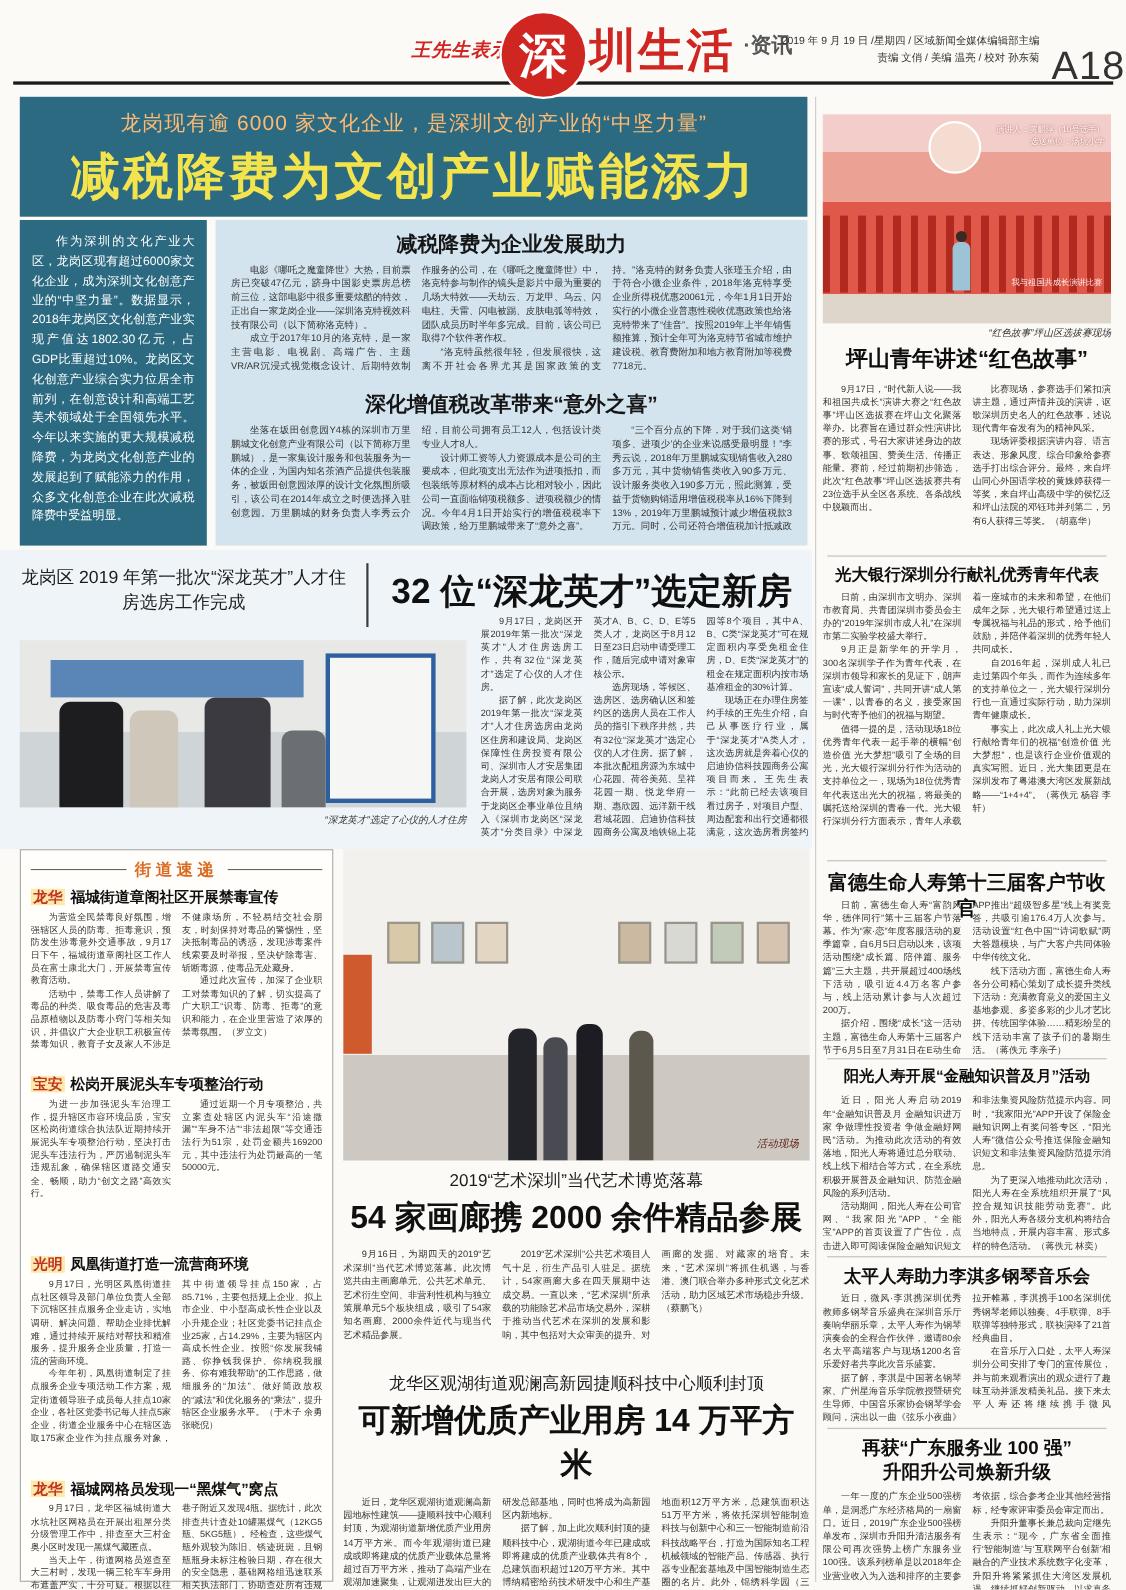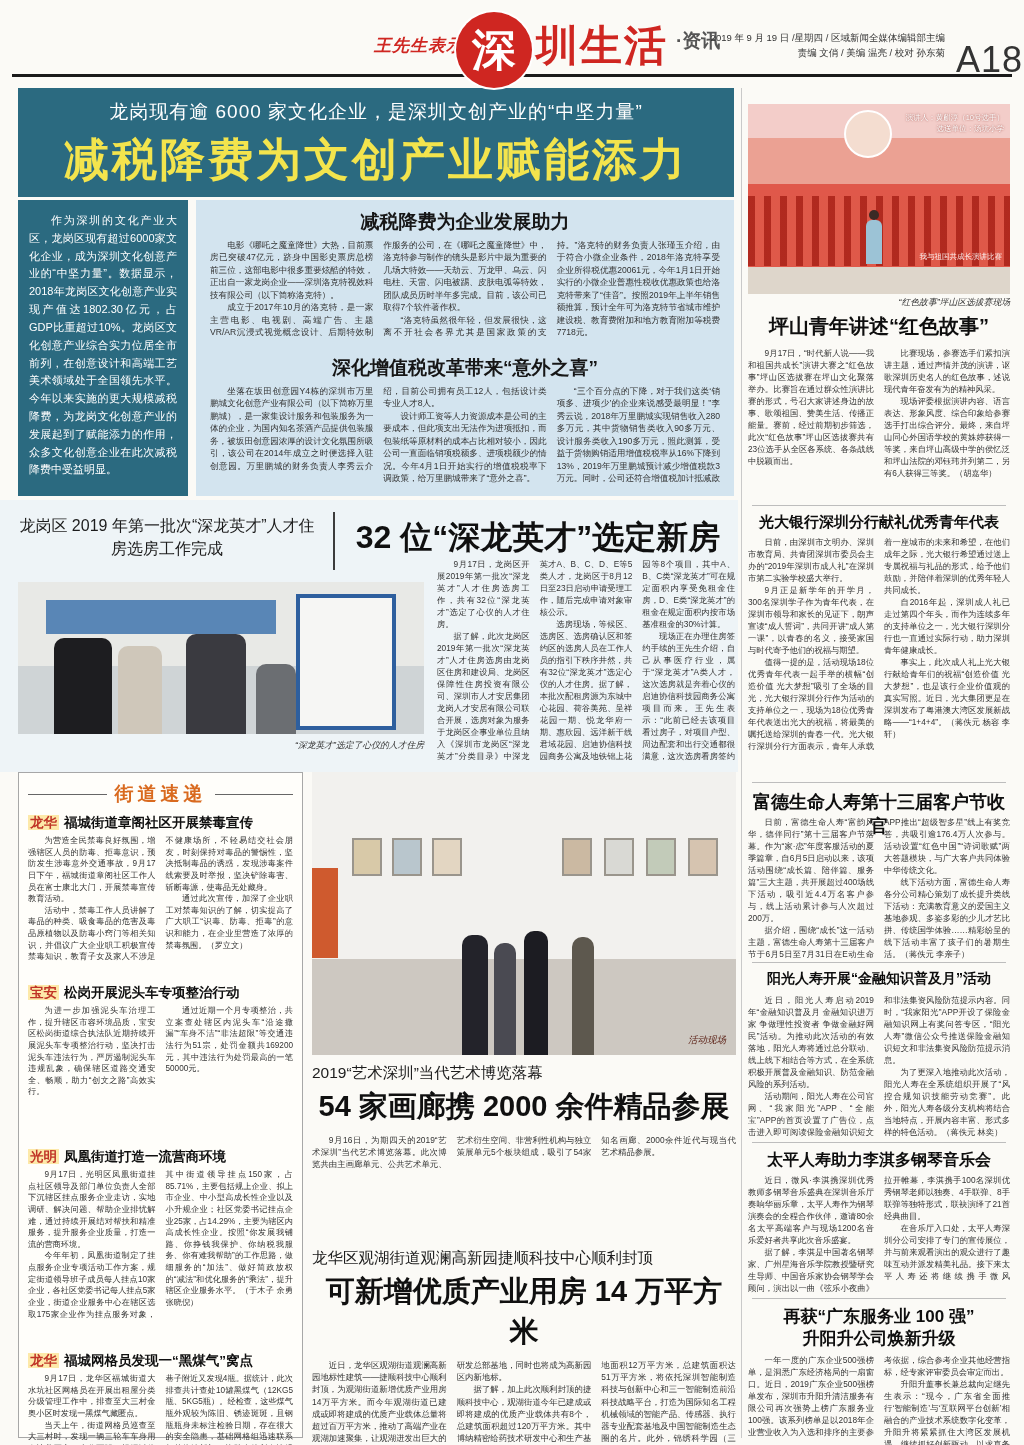--- a/index.html
+++ b/index.html
@@ -12,21 +12,21 @@
   .logo-circle{left:456px;top:12px;width:76px;height:76px;border-radius:50%;background:#cf2621;
                display:flex;align-items:center;justify-content:center;z-index:3;
                box-shadow:0 0 0 2px #fff;}
   .logo-circle span{color:#fff;font-size:44px;font-weight:bold;}
   .logo-title{left:536px;top:18px;color:#cf2621;font-size:42px;font-weight:bold;letter-spacing:2px;}
   .logo-sub{left:676px;top:28px;color:#555;font-size:19px;font-weight:bold;}
   .dateline{left:700px;top:30px;width:245px;text-align:right;font-size:9.5px;color:#333;line-height:1.6;}
   .pageno{left:956px;top:39px;font-size:36px;color:#333;letter-spacing:1px;}
   
   #banner{left:18px;top:88px;width:716px;height:109px;background:#2b6a80;text-align:center;}
-  #banner .sub{color:#ffffff;font-size:19px;margin-top:11px;letter-spacing:1px;}
+  #banner .sub{color:#fdba74;font-size:19px;margin-top:11px;letter-spacing:1px;}
   #banner .big{color:#f3e44d;font-size:45px;font-weight:bold;letter-spacing:3px;margin-top:5px;}
   
   #lead-sidebar{left:18px;top:200px;width:170px;height:296px;background:#2b6a80;box-sizing:border-box;
                 padding:12px 11px;color:#fff;font-size:11px;line-height:1.62;text-align:justify;}
   #lead-sidebar p{margin:0;text-indent:2em;}
   #lead-panel{left:196px;top:200px;width:538px;height:296px;background:#d3e4ef;box-sizing:border-box;padding:4px 14px;}
   .sub-title{font-size:19px;font-weight:bold;text-align:center;color:#161616;margin:5px 0 4px;}
   .body{text-align:justify;color:#333;overflow:hidden;}
   .body p{margin:0;text-indent:2em;}
   .cols-2{column-count:2;column-gap:10px;}
@@ -42,34 +42,34 @@
   .t-banner{position:absolute;left:28px;top:18px;width:230px;height:34px;background:#3f74ad;opacity:.85;}
   .t-board{position:absolute;right:28px;top:12px;width:92px;height:128px;background:#f6f6f4;border:4px solid #2e5f9e;}
   .sil{position:absolute;bottom:0;border-radius:10px 10px 0 0;background:#26262a;}
   .t-caption{position:absolute;left:18px;top:240px;width:406px;text-align:right;font-size:8.8px;color:#333;font-style:italic;}
   .t-body{position:absolute;left:437px;top:58px;width:298px;height:208px;font-size:8.3px;line-height:1.45;}
   
   #street-box{left:18px;top:772px;width:285px;height:666px;border:1px solid #a7a7a7;background:#fffefa;
               box-sizing:border-box;padding:6px 9px;}
   .street-title{display:flex;align-items:center;gap:8px;margin:2px 0 4px;}
   .street-title .line{flex:1;border-top:1.5px solid #666;}
-  .street-title .txt{color:#d96a1f;font-weight:bold;font-size:19px;letter-spacing:4px;}
+  .street-title .txt{color:#d96a1f;font-weight:bold;font-size:15px;letter-spacing:4px;}
   .item-title{font-size:13.5px;font-weight:bold;color:#101010;margin-top:7px;white-space:nowrap;}
   .tag{color:#c03427;background:#fde9a9;padding:0 2px;margin-right:5px;}
   .item-body{font-size:8.2px;line-height:1.42;margin-top:3px;}
   .ib-1{height:142px;} .ib-2{height:136px;} .ib-3{height:176px;} .ib-4{height:146px;}
   
   #center-col{left:312px;top:772px;width:424px;}
   .art-photo{position:relative;width:424px;height:283px;overflow:hidden;
              background:linear-gradient(180deg,#f2f1ee 0 66%,#cdc8c1 66% 100%);}
   .art-wall-strip{position:absolute;left:0;top:60px;width:100%;height:64px;}
   .frame{position:absolute;top:6px;width:26px;height:34px;background:#e8e4da;border:2px solid #9a958c;}
   .orange-wall{position:absolute;left:0;top:96px;width:26px;height:90px;background:#cf5a2e;}
   .art-caption{position:absolute;right:10px;bottom:8px;font-size:9.5px;color:#5d2318;font-style:italic;}
-  .kicker-c{font-size:15.5px;color:#1c1c1c;margin-top:8px;}
+  .kicker-c{text-align:center;font-size:15.5px;color:#1c1c1c;margin-top:8px;}
   .head-c{text-align:center;font-size:29px;font-weight:bold;color:#101010;margin-top:3px;}
   .art-body{font-size:8.4px;line-height:1.45;height:100px;margin-top:7px;}
   .js-body{font-size:8.4px;line-height:1.45;height:140px;margin-top:7px;}
   
   #rail-sep{left:741px;top:88px;width:1px;height:1350px;background:#c9c9c9;}
   #right-rail{left:748px;top:76px;width:262px;height:1352px;margin-top:28px;}
   .r-photo{position:absolute;left:0;top:0;width:262px;height:190px;overflow:hidden;
            background:linear-gradient(180deg,#f3cdc9 0 18%,#eba193 18% 42%,#e0584a 42% 86%,#ded6cb 86% 100%);}
   .skyline{position:absolute;left:0;bottom:28px;width:100%;height:70px;
            background:repeating-linear-gradient(90deg,rgba(165,30,20,.8) 0 7px,rgba(220,90,70,.25) 7px 16px);}
@@ -193,20 +193,21 @@
     <div class="sil" style="left:150px;width:26px;height:120px;background:#23232a;"></div>
     <div class="sil" style="left:182px;width:22px;height:112px;background:#4a4a52;"></div>
     <div class="sil" style="left:212px;width:24px;height:124px;background:#1c1c22;"></div>
     <div class="sil" style="left:260px;width:22px;height:118px;background:#5d584e;"></div>
     <div class="art-caption">活动现场</div>
   </div>
   <div class="kicker-c">2019“艺术深圳”当代艺术博览落幕</div>
   <div class="head-c">54 家画廊携 2000 余件精品参展</div>
   <div class="art-body body cols-3">
       <p>9月16日，为期四天的2019“艺术深圳”当代艺术博览落幕。此次博览共由主画廊单元、公共艺术单元、艺术衍生空间、非营利性机构与独立策展单元5个板块组成，吸引了54家知名画廊、2000余件近代与现当代艺术精品参展。</p>
+      <p>2019“艺术深圳”公共艺术项目人气十足，衍生产品引人驻足。据统计，54家画廊大多在四天展期中达成交易。一直以来，“艺术深圳”所承载的功能除艺术品市场交易外，深耕于推动当代艺术在深圳的发展和影响，其中包括对大众审美的提升、对画廊的发掘、对藏家的培育。未来，“艺术深圳”将抓住机遇，与香港、澳门联合举办多种形式文化艺术活动，助力区域艺术市场稳步升级。（蔡鹏飞）</p>
     </div>
 
   <div class="kicker-c" style="margin-top:14px;">龙华区观湖街道观澜高新园捷顺科技中心顺利封顶</div>
   <div class="head-c">可新增优质产业用房 14 万平方米</div>
   <div class="js-body body cols-3">
       <p>近日，龙华区观湖街道观澜高新园地标性建筑——捷顺科技中心顺利封顶，为观湖街道新增优质产业用房14万平方米。而今年观湖街道已建成或即将建成的优质产业载体总量将超过百万平方米，推动了高端产业在观湖加速聚集，让观湖迸发出巨大的发展活力。</p>
       <p>此次封顶的捷顺科技中心由深圳智慧停车龙头企业——捷顺科技独立投资建设，项目建成后将成为公司的研发总部基地，同时也将成为高新园区内新地标。</p>
       <p>据了解，加上此次顺利封顶的捷顺科技中心，观湖街道今年已建成或即将建成的优质产业载体共有8个，总建筑面积超过120万平方米。其中博纳精密给药技术研发中心和生产基地——博纳智谷已建成投入使用，英飞拓总部大楼处于竣工验收阶段。而同样位于高新园区的市、区两级重大项目——三一智能制造创新中心，占地面积12万平方米，总建筑面积达51万平方米，将依托深圳智能制造科技与创新中心和三一智能制造前沿科技战略平台，打造为国际知名工程机械领域的智能产品、传感器、执行器专业配套基地及中国智能制造生态圈的名片。此外，锦绣科学园（三期）也可提供24万平方米的优质产业用房，预计建成之后将吸引100多家科技企业入驻，形成生物医药、电子信息、智能装备等优势产业集群和上下游产业链。（王志钰 李飞）</p>
     </div>
 </div>

